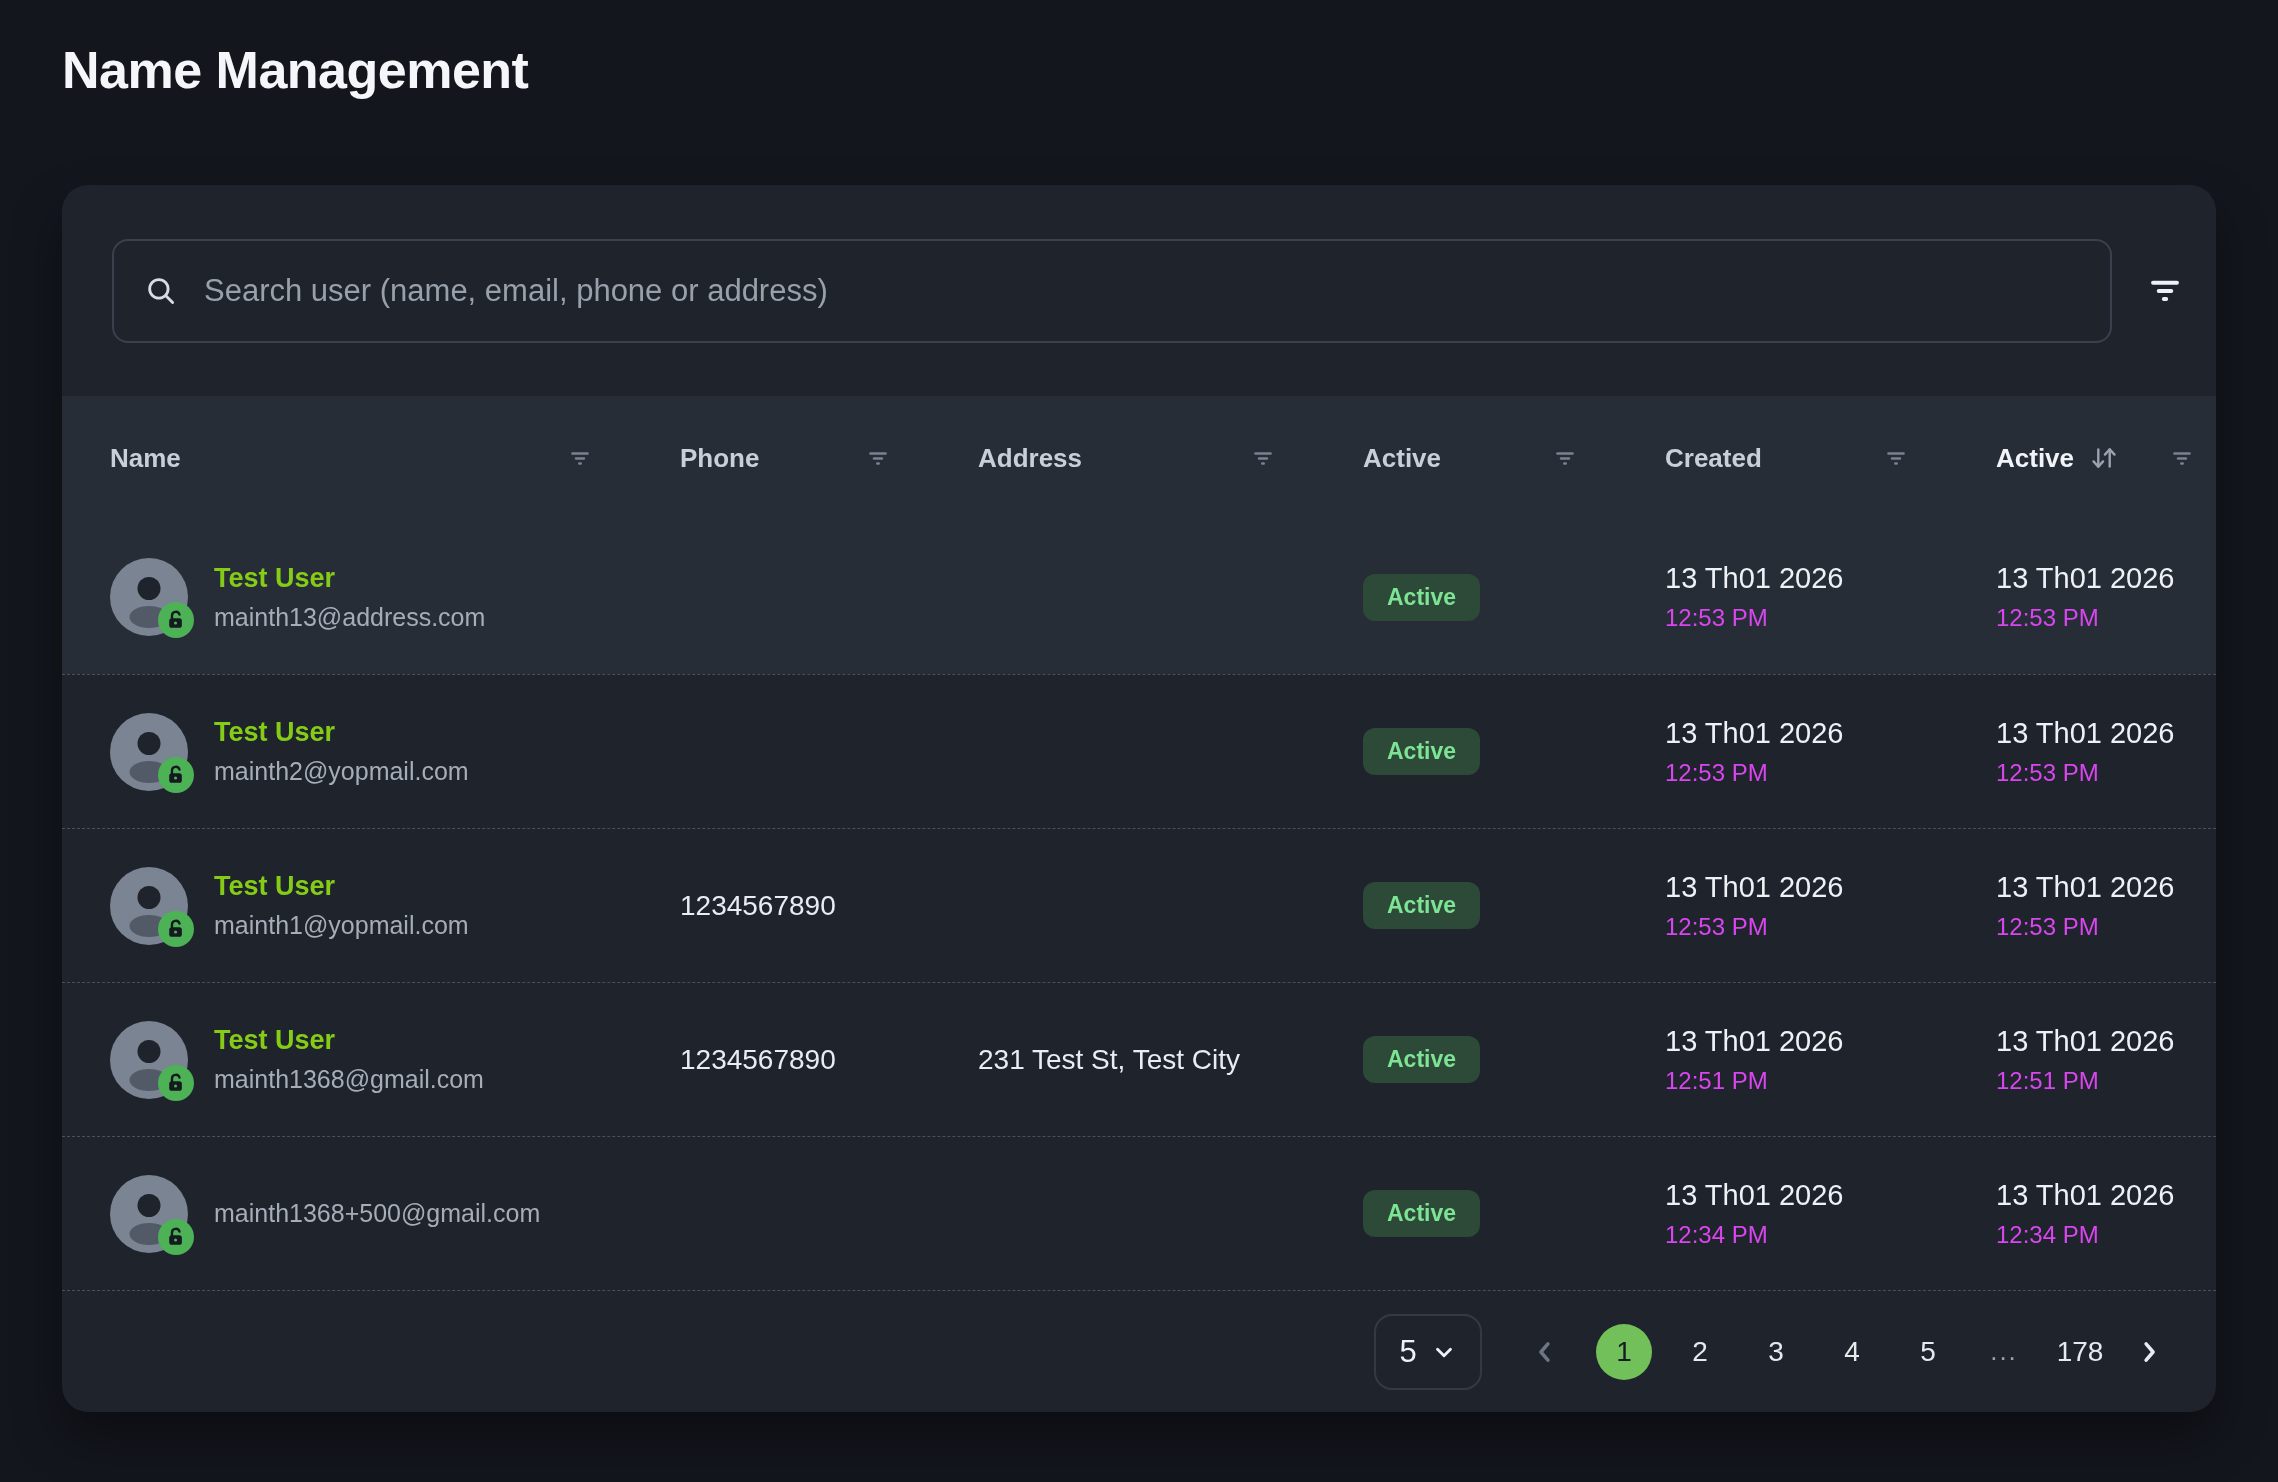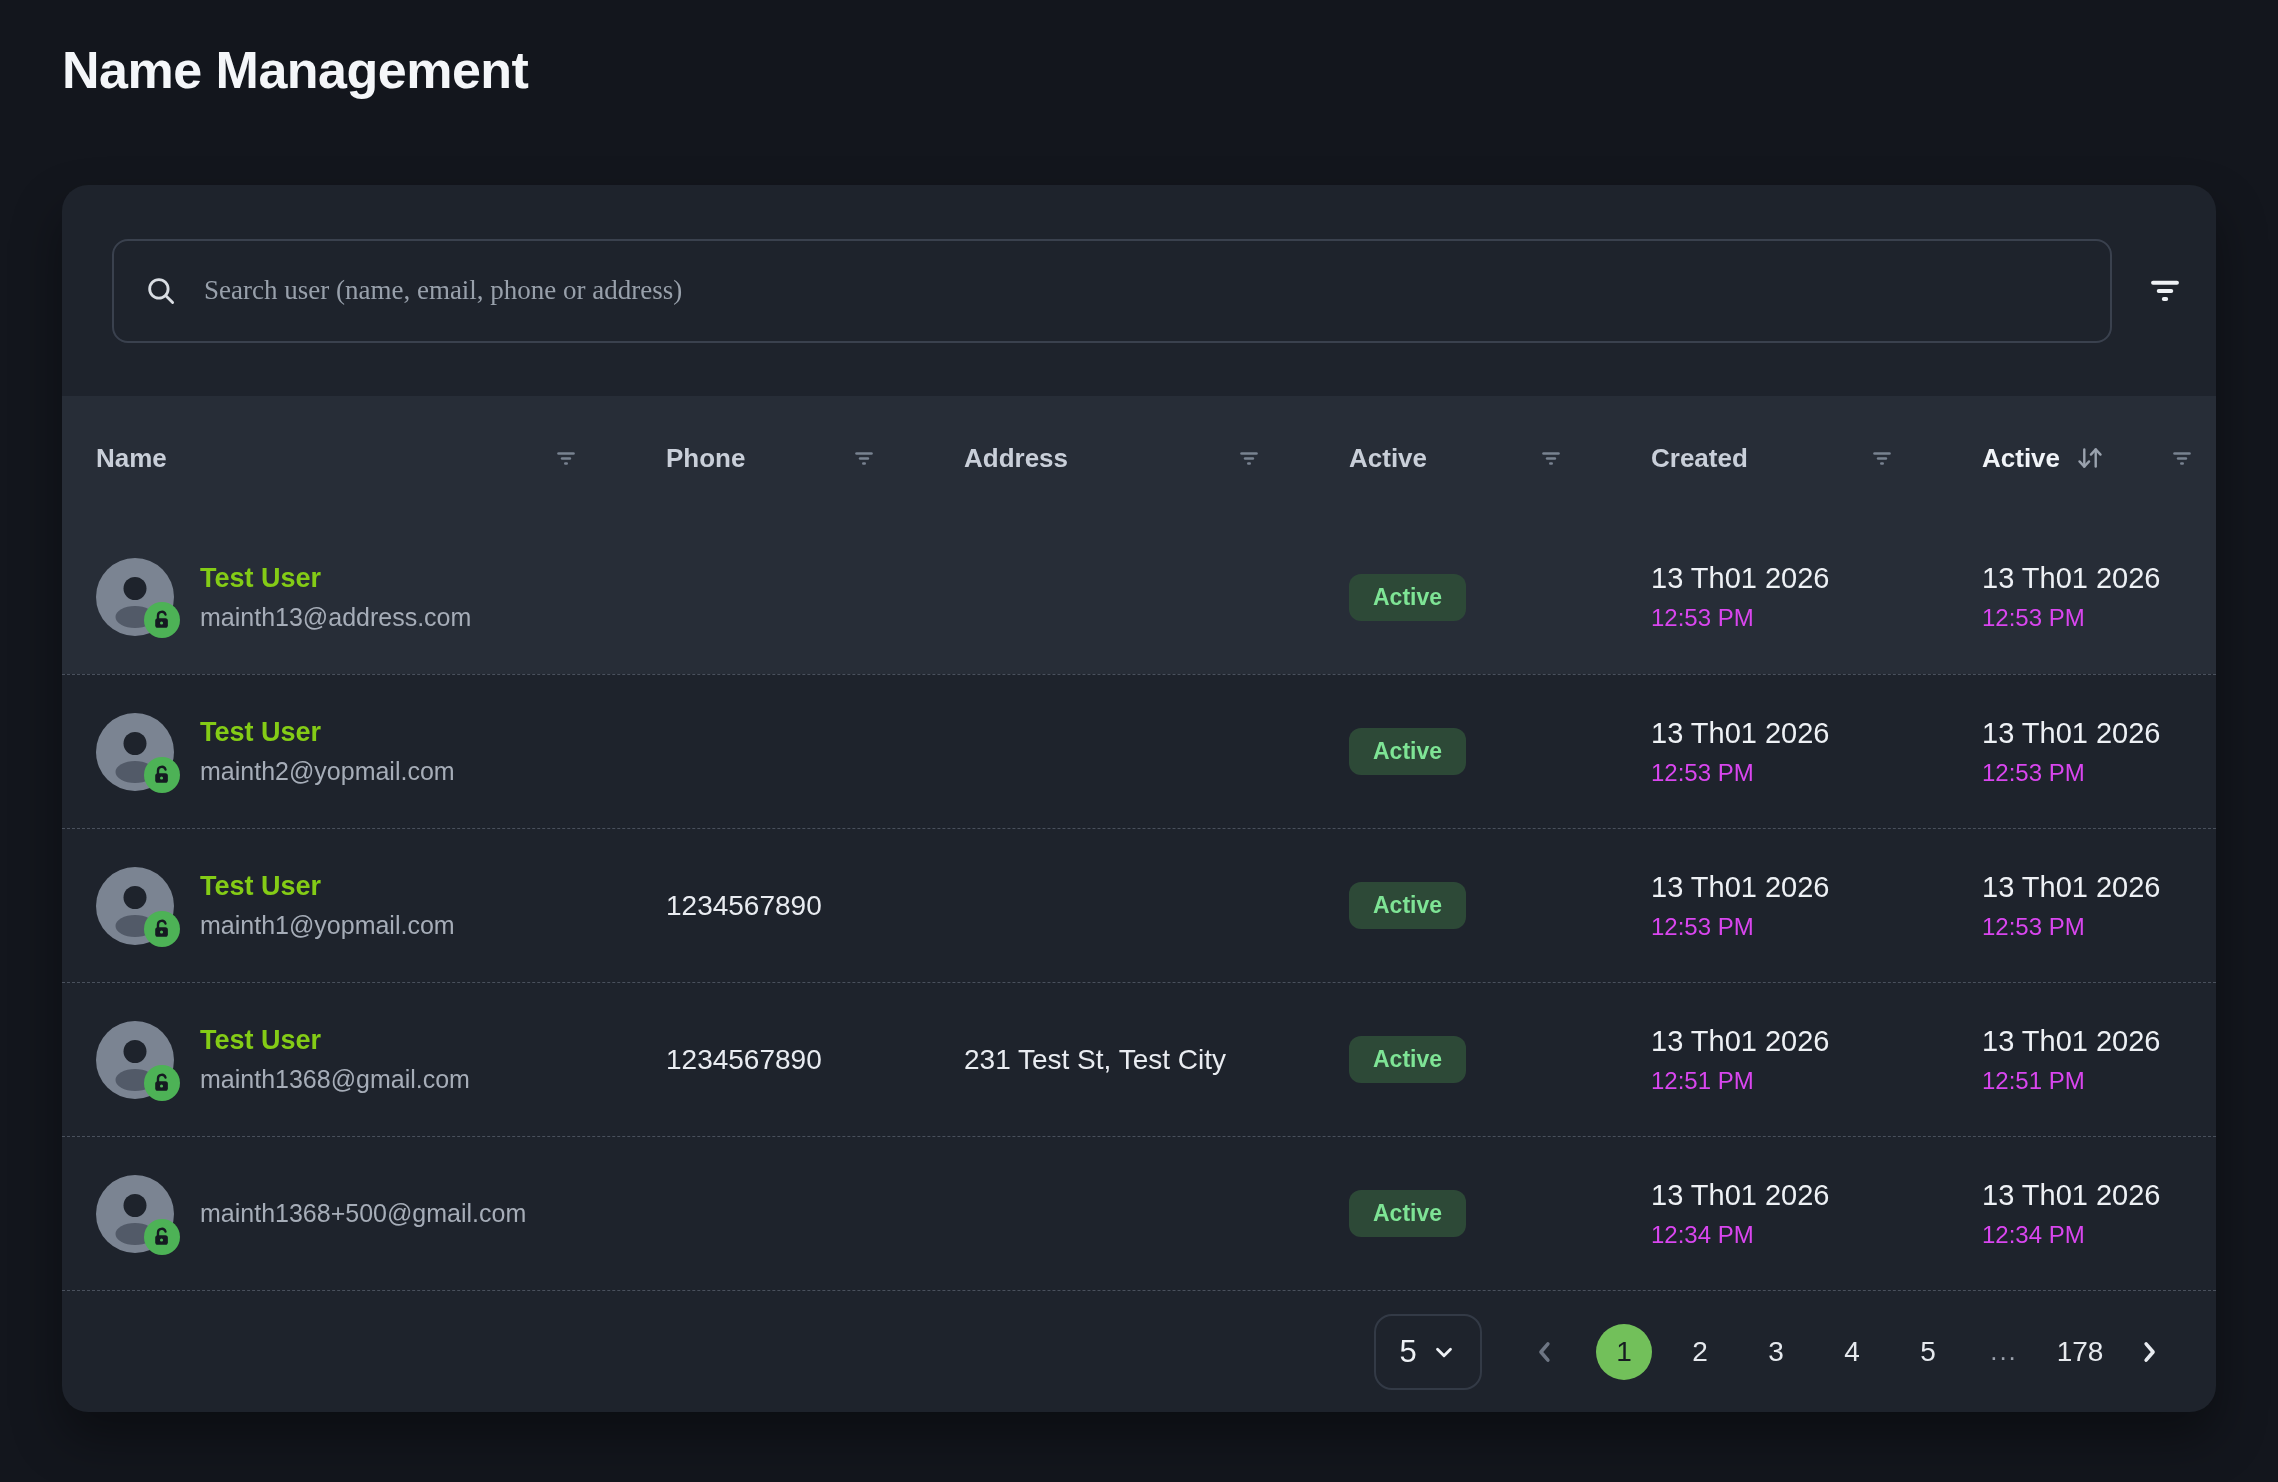--- a/index.html
+++ b/index.html
@@ -17,27 +17,27 @@
     position:absolute;left:62px;top:185px;width:2154px;height:1227px;
     background:#1e232c;border-radius:26px;overflow:hidden;
     box-shadow:0 26px 50px rgba(0,0,0,.38);
   }
   
   .toolbar{height:211px;display:flex;align-items:center;gap:20px;
     padding:0 18px 0 50px;box-sizing:border-box;}
   .searchbox{flex:1;height:104px;border:2px solid #3a414e;border-radius:16px;
     display:flex;align-items:center;gap:24px;padding:0 30px;box-sizing:border-box;}
   .searchbox input{flex:1;background:transparent;border:none;outline:none;
-    color:#fdba74;font-size:27px;font-family:Liberation Serif, serif;}
+    color:#fdba74;font-size:31px;font-family:Liberation Sans, sans-serif;}
   .searchbox input::placeholder{color:#98a0ab;}
   .icon-btn{width:66px;height:66px;display:flex;align-items:center;justify-content:center;
     cursor:pointer;border-radius:12px;}
   
   .grid-cols{display:grid;grid-template-columns:570px 298px 385px 302px 331px minmax(0,1fr);
-    align-items:center;padding-left:34px;box-sizing:border-box;}
+    align-items:center;padding-left:48px;box-sizing:border-box;}
   .thead{height:124px;background:#272d37;}
   .th{display:flex;align-items:center;justify-content:space-between;
     padding-right:88px;color:#c9cfd9;font-size:26px;font-weight:bold;cursor:pointer;}
   .th .th-label{white-space:nowrap;}
   .th.sorted{justify-content:flex-start;padding-right:22px;}
   .th.sorted .th-label{color:#f1f4f8;}
   .th.sorted .sort-icon{margin-left:14px;}
   .th.sorted .funnel-sm{margin-left:auto;}
   .row{height:154px;font-size:28px;color:#e9ecf1;cursor:pointer;}
   .row + .row{border-top:1px dashed #49505c;}

